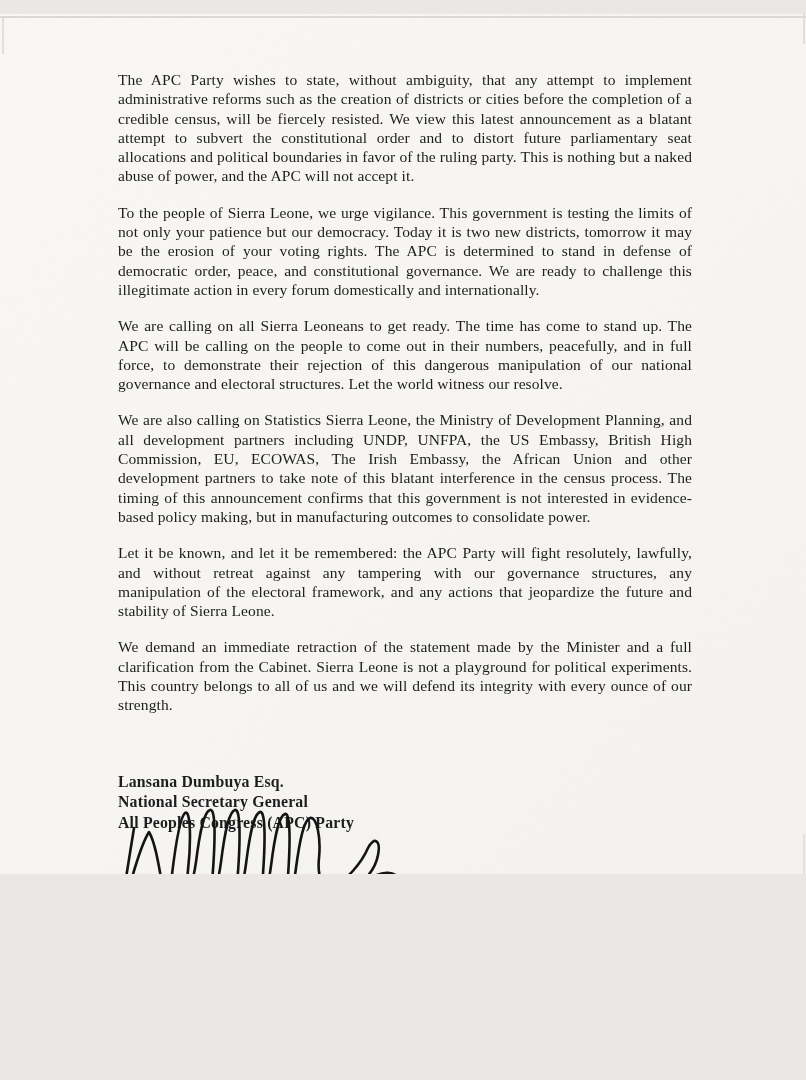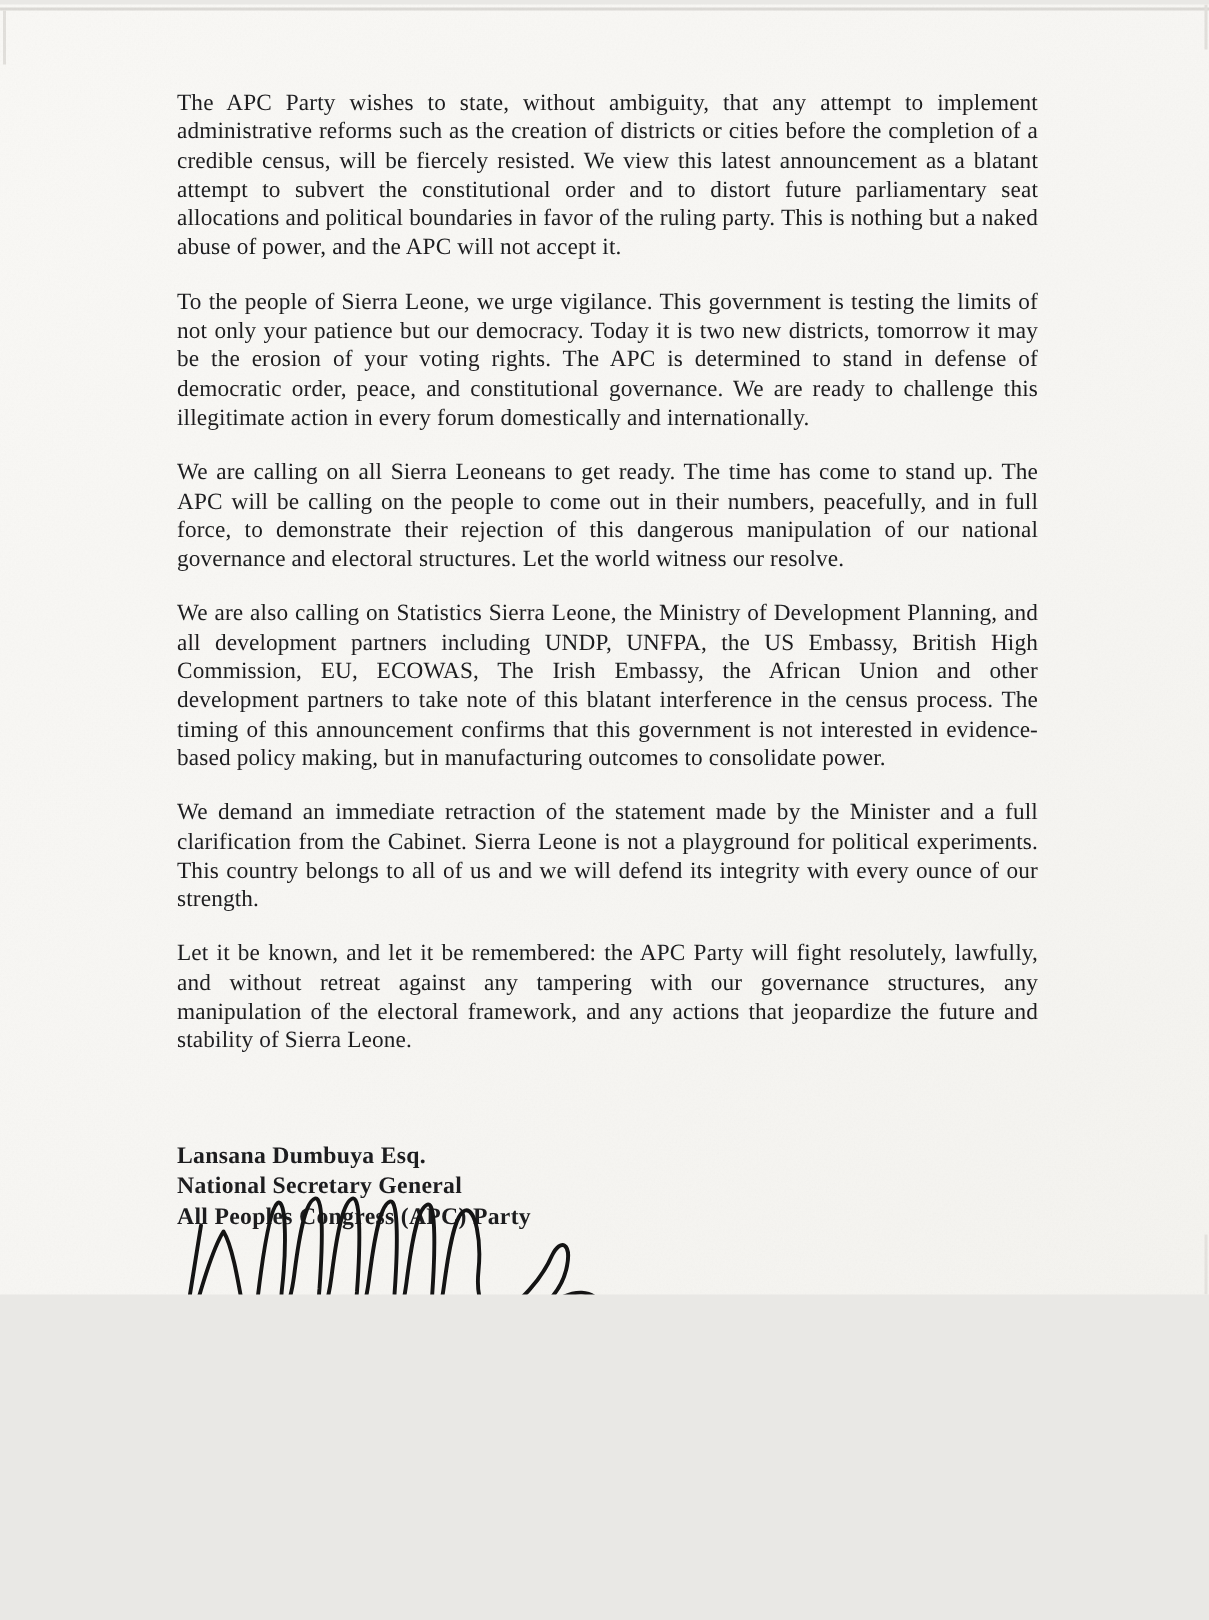--- a/index.html
+++ b/index.html
@@ -1,20 +1,20 @@
 <!DOCTYPE html>
 <html><head>
 <meta charset="utf-8">
 <style>
   html, body { margin: 0; padding: 0; background: #e9e8e5; }
   .page {
     position: relative;
     width: 806px;
     height: 860px;
-    margin: 3px auto;
+    margin: 14px auto;
     background: linear-gradient(135deg, #f9f8f5 0%, #f7f6f3 55%, #f4f3ef 100%);
     overflow: hidden;
     font-family: "Liberation Serif", "DejaVu Serif", serif;
     color: #1d1d1f;
   }
   
   .edge-top    { position:absolute; left:0;   top:2px;    width:806px; height:2px;  background:#dcdad6; }
   .edge-left   { position:absolute; left:2px; top:4px;    width:2px;   height:36px; background:#e2e0dc; }
   .edge-right  { position:absolute; right:1px; top:0;     width:2px;   height:30px; background:#e2e0dc; }
   .edge-right2 { position:absolute; right:1px; bottom:0;  width:2px;   height:40px; background:#e5e3df; }
@@ -73,22 +73,22 @@
   <div class="edge-top"></div>
   <div class="edge-left"></div>
   <div class="edge-right"></div>
   <div class="edge-right2"></div>
 
   <main class="letter">
     <p>The APC Party wishes to state, without ambiguity, that any attempt to implement administrative reforms such as the creation of districts or cities before the completion of a credible census, will be fiercely resisted. We view this latest announcement as a blatant attempt to subvert the constitutional order and to distort future parliamentary seat allocations and political boundaries in favor of the ruling party. This is nothing but a naked abuse of power, and the APC will not accept it.</p>
     <p>To the people of Sierra Leone, we urge vigilance. This government is testing the limits of not only your patience but our democracy. Today it is two new districts, tomorrow it may be the erosion of your voting rights. The APC is determined to stand in defense of democratic order, peace, and constitutional governance. We are ready to challenge this illegitimate action in every forum domestically and internationally.</p>
     <p>We are calling on all Sierra Leoneans to get ready. The time has come to stand up. The APC will be calling on the people to come out in their numbers, peacefully, and in full force, to demonstrate their rejection of this dangerous manipulation of our national governance and electoral structures. Let the world witness our resolve.</p>
     <p>We are also calling on Statistics Sierra Leone, the Ministry of Development Planning, and all development partners including UNDP, UNFPA, the US Embassy, British High Commission, EU, ECOWAS, The Irish Embassy, the African Union and other development partners to take note of this blatant interference in the census process. The timing of this announcement confirms that this government is not interested in evidence-based policy making, but in manufacturing outcomes to consolidate power.</p>
+    <p>Let it be known, and let it be remembered: the APC Party will fight resolutely, lawfully, and without retreat against any tampering with our governance structures, any manipulation of the electoral framework, and any actions that jeopardize the future and stability of Sierra Leone.</p>
     <p>We demand an immediate retraction of the statement made by the Minister and a full clarification from the Cabinet. Sierra Leone is not a playground for political experiments. This country belongs to all of us and we will defend its integrity with every ounce of our strength.</p>
-    <p>Let it be known, and let it be remembered: the APC Party will fight resolutely, lawfully, and without retreat against any tampering with our governance structures, any manipulation of the electoral framework, and any actions that jeopardize the future and stability of Sierra Leone.</p>
 
     <div class="closing">
       <div class="signatory">
         <div>Lansana Dumbuya Esq.</div>
         <div>National Secretary General</div>
         <div>All Peoples Congress (APC) Party</div>
       </div>
     </div>
   </main>
 

